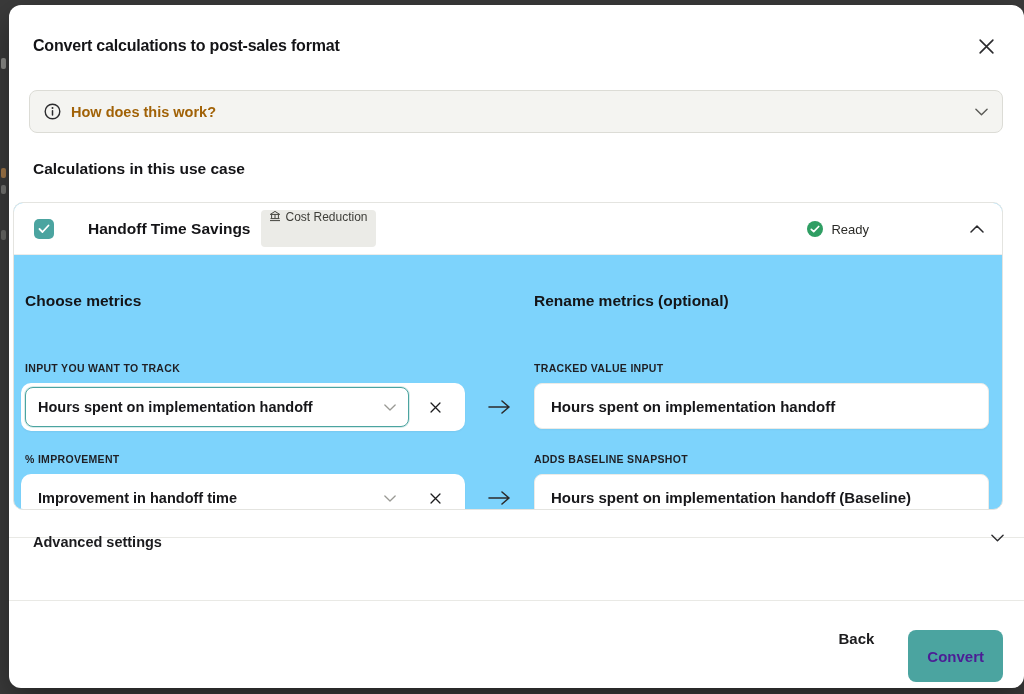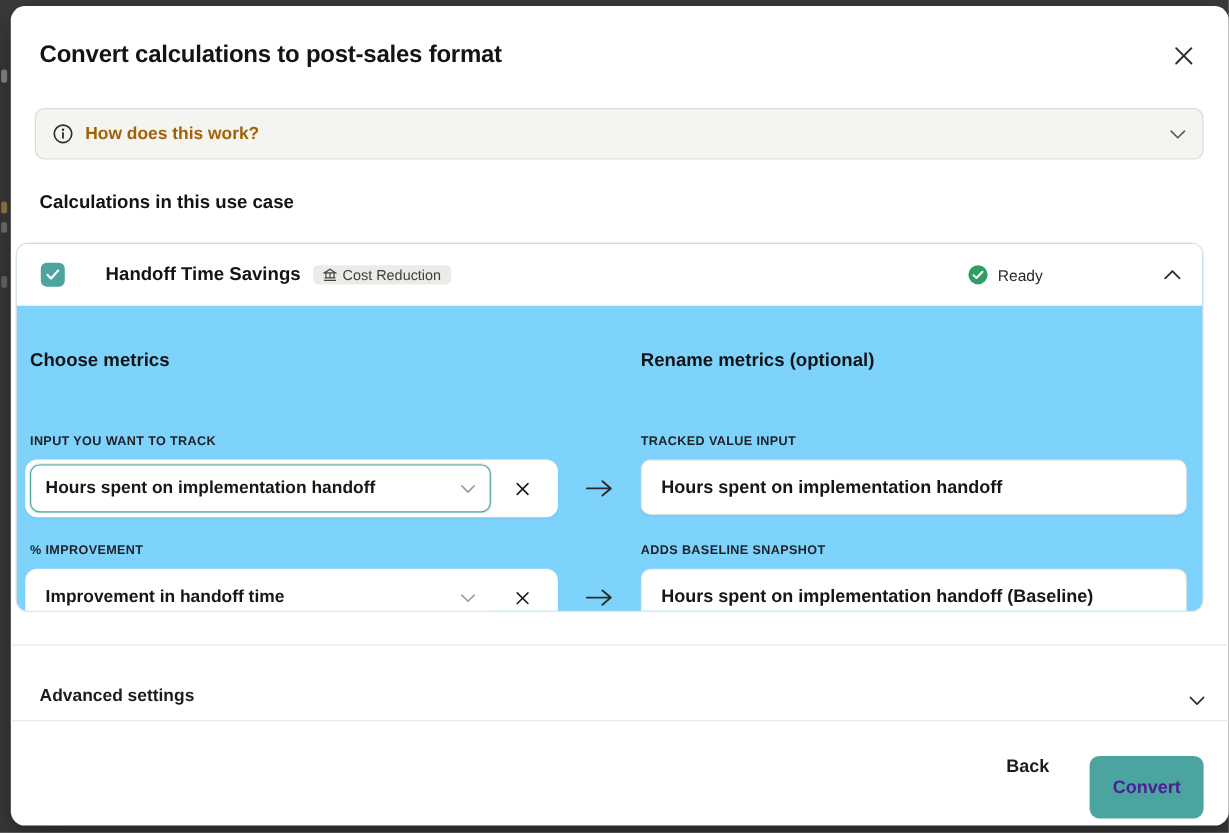--- a/index.html
+++ b/index.html
@@ -18,21 +18,21 @@
     background: #ffffff;
     border-radius: 12px;
     box-shadow: 0 12px 36px rgba(0,0,0,0.4);
   }
 
   
   .modal-header {
     position: absolute; top: 26px; left: 24px; right: 24px; height: 30px;
     display: flex; align-items: center; justify-content: space-between;
   }
-  .modal-title { font-size: 20px; font-weight: 700; letter-spacing: -0.2px; color: #141417; }
+  .modal-title { font-size: 16px; font-weight: 700; letter-spacing: -0.2px; color: #141417; }
   .close-btn {
     background: none; border: none; cursor: pointer; color: #2b2b2e;
     width: 28px; height: 28px; display: flex; align-items: center; justify-content: center;
   }
 
   
   .info-bar {
     position: absolute; top: 85px; left: 20px; right: 21px; height: 43px;
     background: #f4f4f1; border: 1px solid #dcdcd6; border-radius: 8px;
     display: flex; align-items: center; gap: 10px; padding: 0 14px;
@@ -58,23 +58,23 @@
     display: flex; align-items: center; padding: 0 20px; cursor: pointer;
   }
   .checkbox {
     width: 20px; height: 20px; border-radius: 5px;
     background: var(--accent, #4BA4A0);
     display: flex; align-items: center; justify-content: center;
     margin-right: 34px; cursor: pointer; flex: none;
   }
   .card-title { font-size: 15.5px; font-weight: 700; color: #141417; }
   .badge {
-    margin-left: 10px; height: 16px; padding: 0 8px;
+    margin-left: 10px; height: 37px; padding: 0 8px;
     background: #ebebe7; border-radius: 4px;
-    display: inline-flex; align-items: center; gap: 5px;
+    display: inline-flex; align-items: flex-start; gap: 5px;
     font-size: 12px; font-weight: 500; color: #3e3e39;
   }
   .status {
     position: absolute; right: 133px; top: 0; height: 52px;
     display: flex; align-items: center; gap: 7px;
     font-size: 13px; font-weight: 500; color: #2b2b28;
   }
   .ready-icon circle { fill: var(--status-green, #2F9E63); }
   .header-chevron {
     position: absolute; right: 18px; top: 50%; transform: translateY(-50%);
@@ -131,22 +131,22 @@
     padding: 0 16px; font-family: inherit;
     font-size: 15px; font-weight: 600; color: #17171a;
     box-shadow: 0 1px 2px rgba(20,20,20,0.04);
   }
 
   .divider { position: absolute; left: 0; right: 0; height: 1px; background: #e9e9e5; }
   .divider-1 { top: 532px; }
   .divider-2 { top: 595px; }
 
   .advanced-row {
-    position: absolute; top: 543px; left: 24px; right: 20px; height: 40px;
-    display: flex; align-items: flex-end; justify-content: space-between;
+    position: absolute; top: 529px; left: 24px; right: 20px; height: 40px;
+    display: flex; align-items: flex-start; justify-content: space-between;
     cursor: pointer;
   }
   .advanced-label { font-size: 14.5px; font-weight: 700; color: #1c1c1f; }
 
   .footer {
     position: absolute; right: 21px; bottom: 20px; height: 38px;
     display: flex; align-items: flex-start; gap: 34px;
   }
   .back-btn {
     background: none; border: none; cursor: pointer; font-family: inherit;

